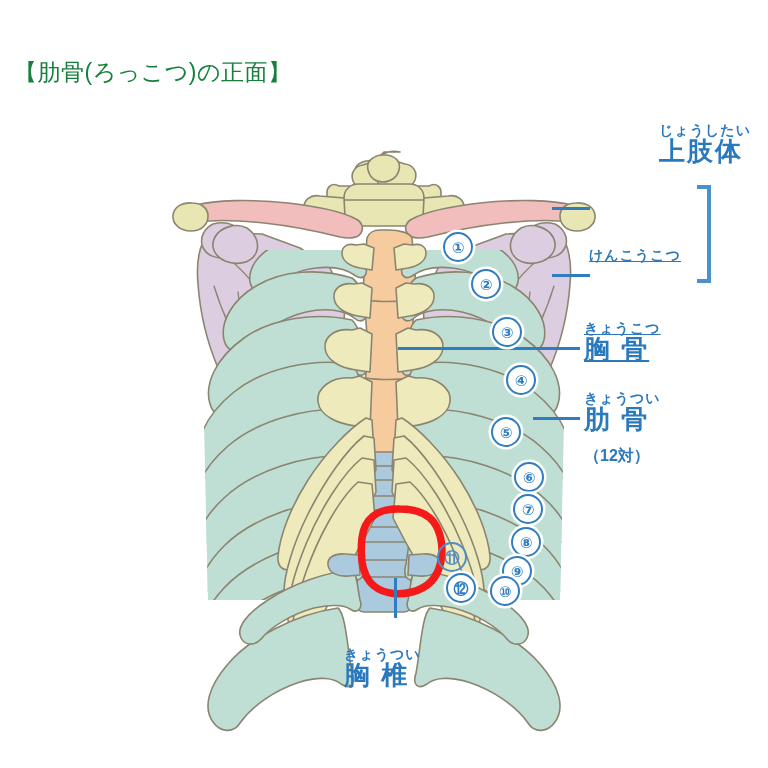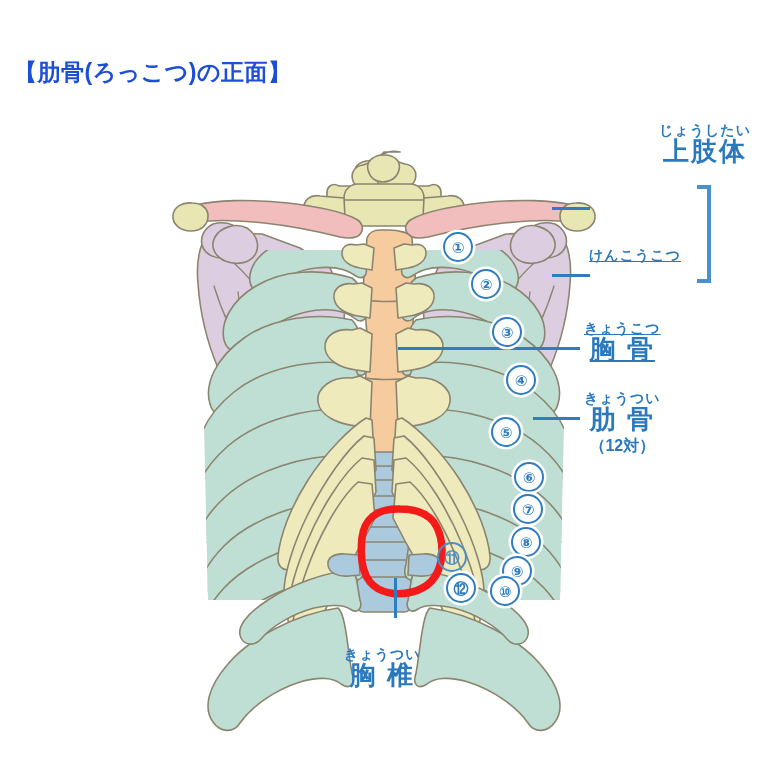--- a/index.html
+++ b/index.html
@@ -7,51 +7,50 @@
     width:768px;height:768px;
     background:#ffffff;
     font-family:"Liberation Sans","DejaVu Sans",sans-serif;
     overflow:hidden;
     position:relative;
   }
   #root{position:relative;width:768px;height:768px;}
 
   .title{
     position:absolute;left:14px;top:57px;
-    font-size:23px;font-weight:700;
-    color:#1d4ed8;
+    font-size:23px;font-weight:400;
+    color:#15803d;
     letter-spacing:0.5px;
     white-space:nowrap;
   }
 
   .figure{position:absolute;left:0;top:0;width:768px;height:768px;}
   .figure svg{display:block;}
 
   
   .label{
     position:absolute;
     color:#2a79bd;
     white-space:nowrap;
-    text-align:center;
     line-height:1.0;
   }
   .furigana{
     font-size:14px;font-weight:700;
     letter-spacing:1px;
     display:block;
     margin-bottom:1px;
   }
   .kanji{
     font-size:26px;font-weight:700;
     letter-spacing:2px;
     display:block;
   }
   .sub{
     font-size:16px;font-weight:700;
-    display:block;margin-top:6px;
+    display:block;margin-top:16px;
     letter-spacing:0px;
   }
 
   
   .leader{position:absolute;background:#2f7dc0;}
   .leader.h{height:3px;}
   .leader.v{width:3px;}
 
   
   .bracket{position:absolute;}

